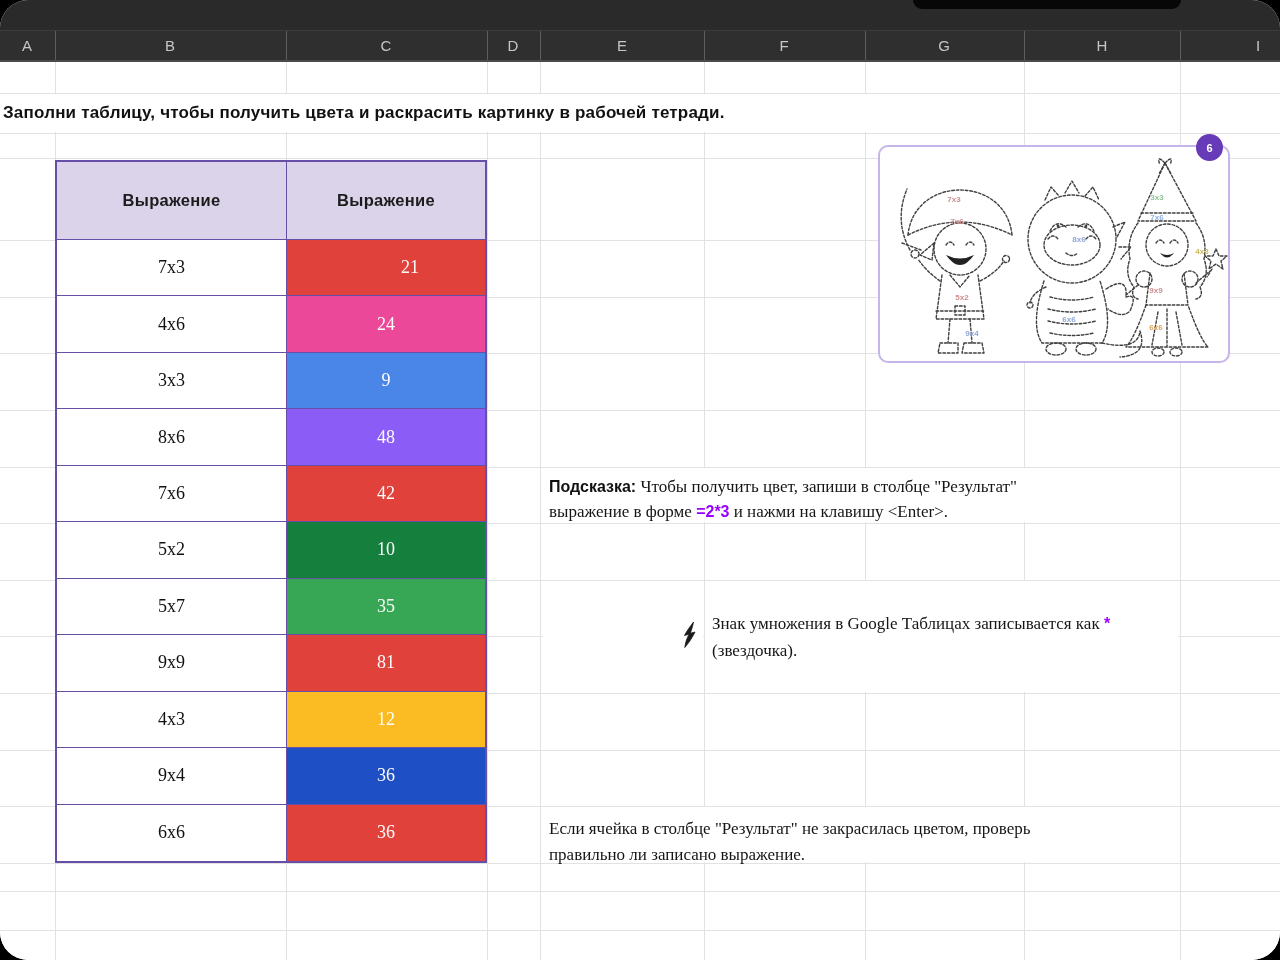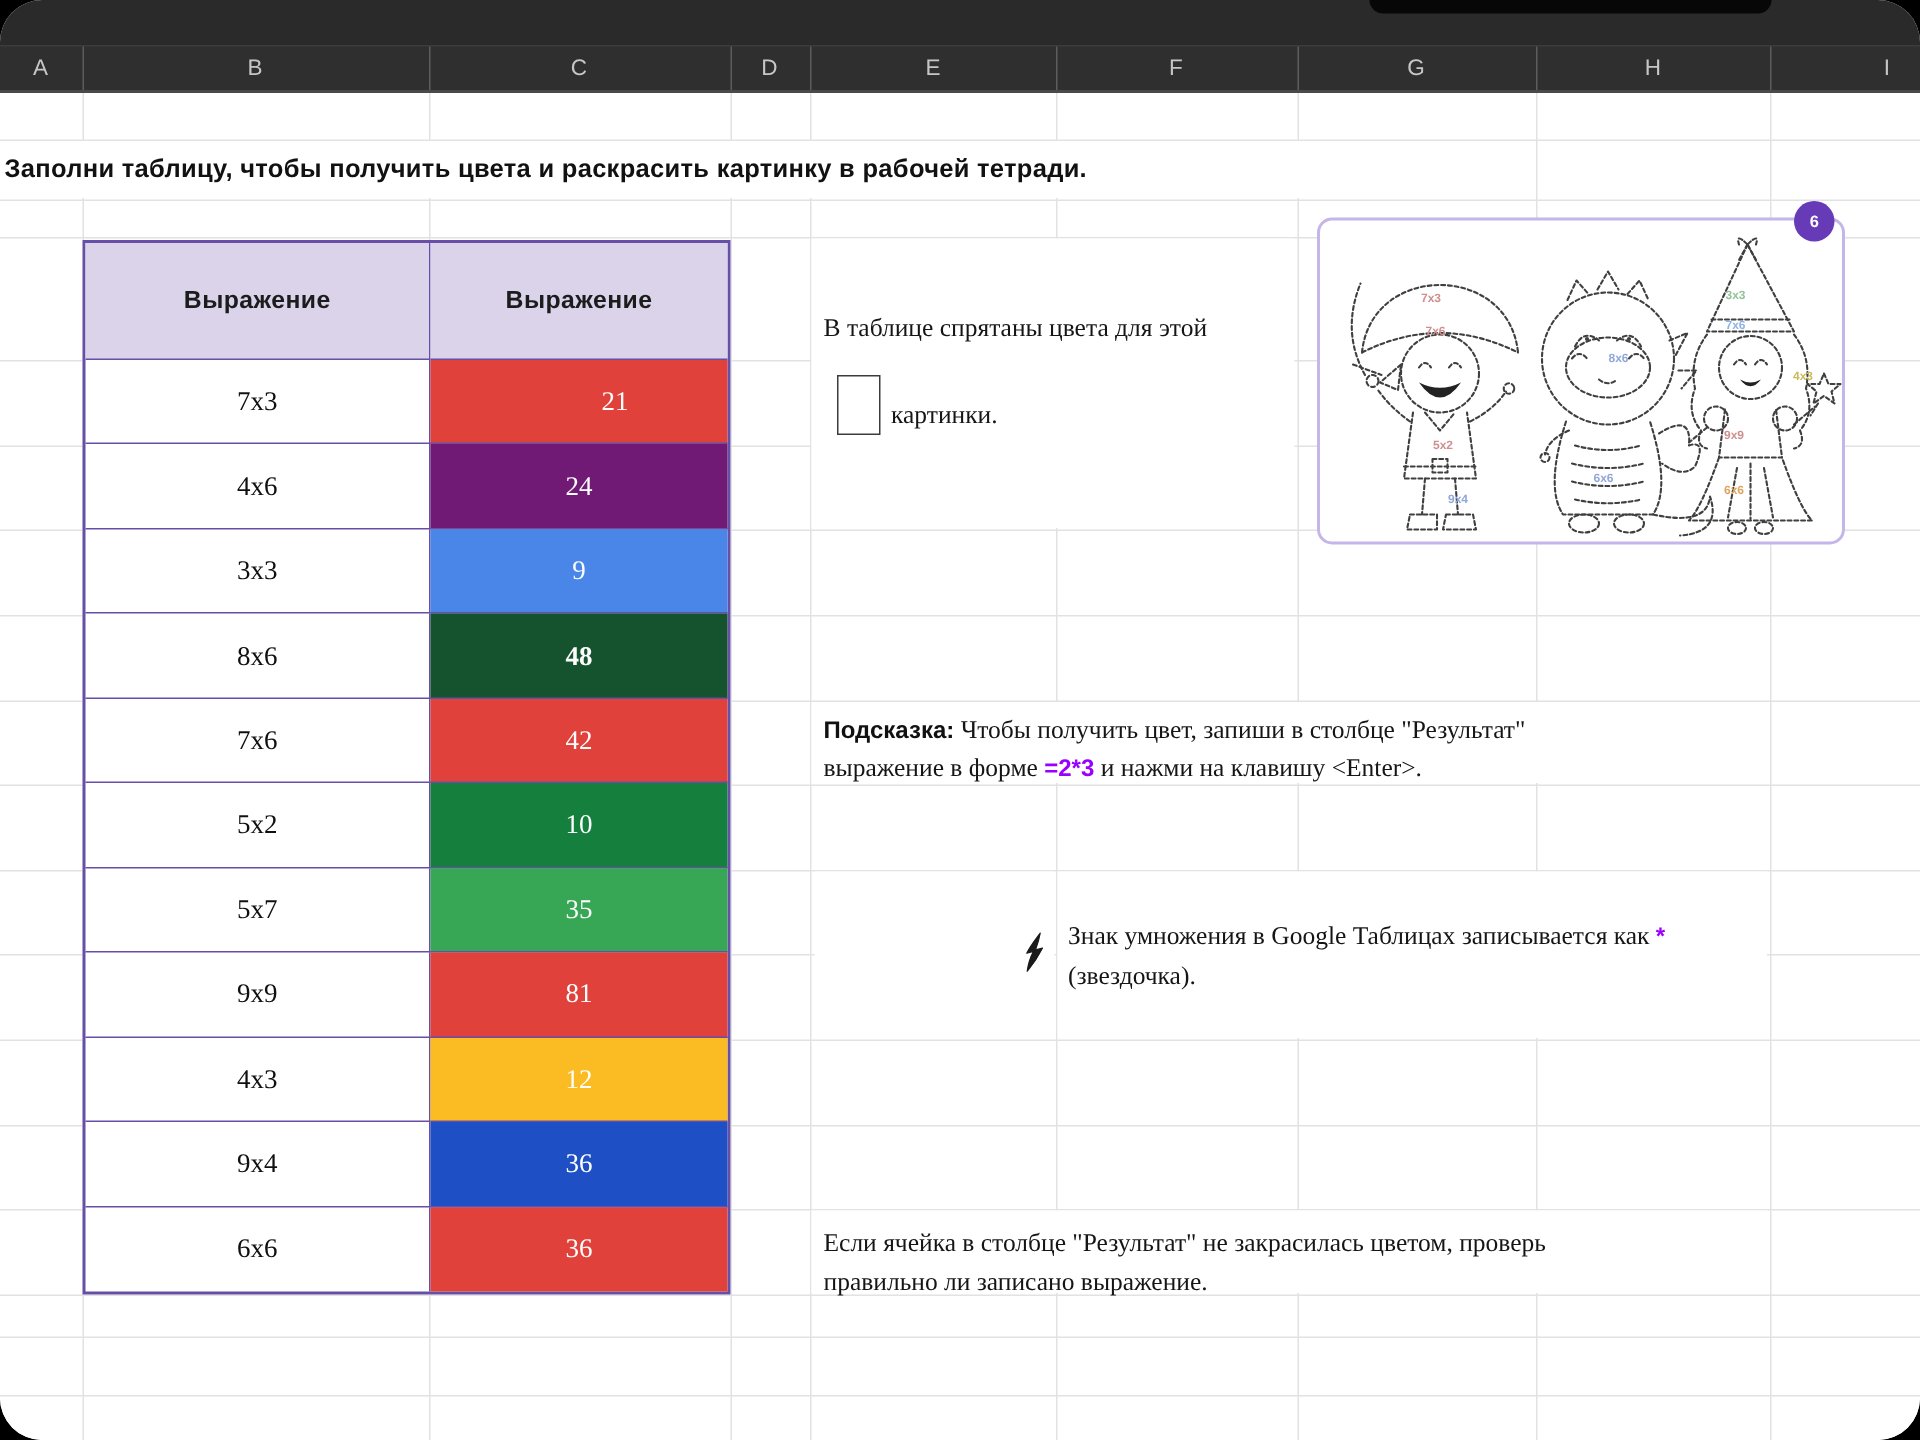--- a/index.html
+++ b/index.html
@@ -114,25 +114,20 @@
           <div class="hline" style="top: 744px;"></div>
           <div class="hline" style="top: 801px;"></div>
           <div class="hline" style="top: 829px;"></div>
           <div class="hline" style="top: 868px;"></div>
         </div>
 
       <div class="overlay" style="left:0;top:32px;width:1020px;height:38px;">
         <div id="title-text">Заполни таблицу, чтобы получить цвета и раскрасить картинку в рабочей тетради.</div>
       </div>
 
-      <div class="overlay" style="left:541px;top:97px;width:322px;height:193px;">
-        <div class="serif noteline" style="left:8px;top:50px;">В таблице спрятаны цвета для этой</div>
-        <div id="intro-square"></div>
-        <div class="serif noteline" style="left:53px;top:108px;">картинки.</div>
-      </div>
 
       <div class="overlay" style="left:541px;top:406px;width:637px;height:54px;">
         <div class="noteline" style="left:8px;top:9px;">
           <span class="bold-sans">Подсказка:</span><span class="serif"> Чтобы получить цвет, запиши в столбце "Результат"</span>
         </div>
         <div class="noteline" style="left:8px;top:34px;">
           <span class="serif">выражение в форме </span><span class="accent">=2*3</span><span class="serif"> и нажми на клавишу &lt;Enter&gt;.</span>
         </div>
       </div>
 
@@ -154,25 +149,25 @@
       </div>
     </div>
 
     <div id="ctable">
       <div class="cell th">Выражение</div>
       <div class="cell th lastcol">Выражение</div>
 
     <div class="cell expr">7x3</div>
         <div class="cell res lastcol" style="background: rgb(224, 65, 58); padding-left: 48px;">21</div>
         <div class="cell expr">4x6</div>
-        <div class="cell res lastcol" style="background: #701a75;">24</div>
+        <div class="cell res lastcol" style="background: #ec4899;">24</div>
         <div class="cell expr">3x3</div>
         <div class="cell res lastcol" style="background: rgb(74, 134, 232);">9</div>
         <div class="cell expr">8x6</div>
-        <div class="cell res lastcol" style="background: #14532d; font-weight: bold;">48</div>
+        <div class="cell res lastcol" style="background: #8b5cf6;">48</div>
         <div class="cell expr">7x6</div>
         <div class="cell res lastcol" style="background: rgb(224, 65, 58);">42</div>
         <div class="cell expr">5x2</div>
         <div class="cell res lastcol" style="background: #15803d;">10</div>
         <div class="cell expr">5x7</div>
         <div class="cell res lastcol" style="background: rgb(55, 167, 86);">35</div>
         <div class="cell expr">9x9</div>
         <div class="cell res lastcol" style="background: rgb(224, 65, 58);">81</div>
         <div class="cell expr">4x3</div>
         <div class="cell res lastcol" style="background: rgb(251, 188, 35);">12</div>

